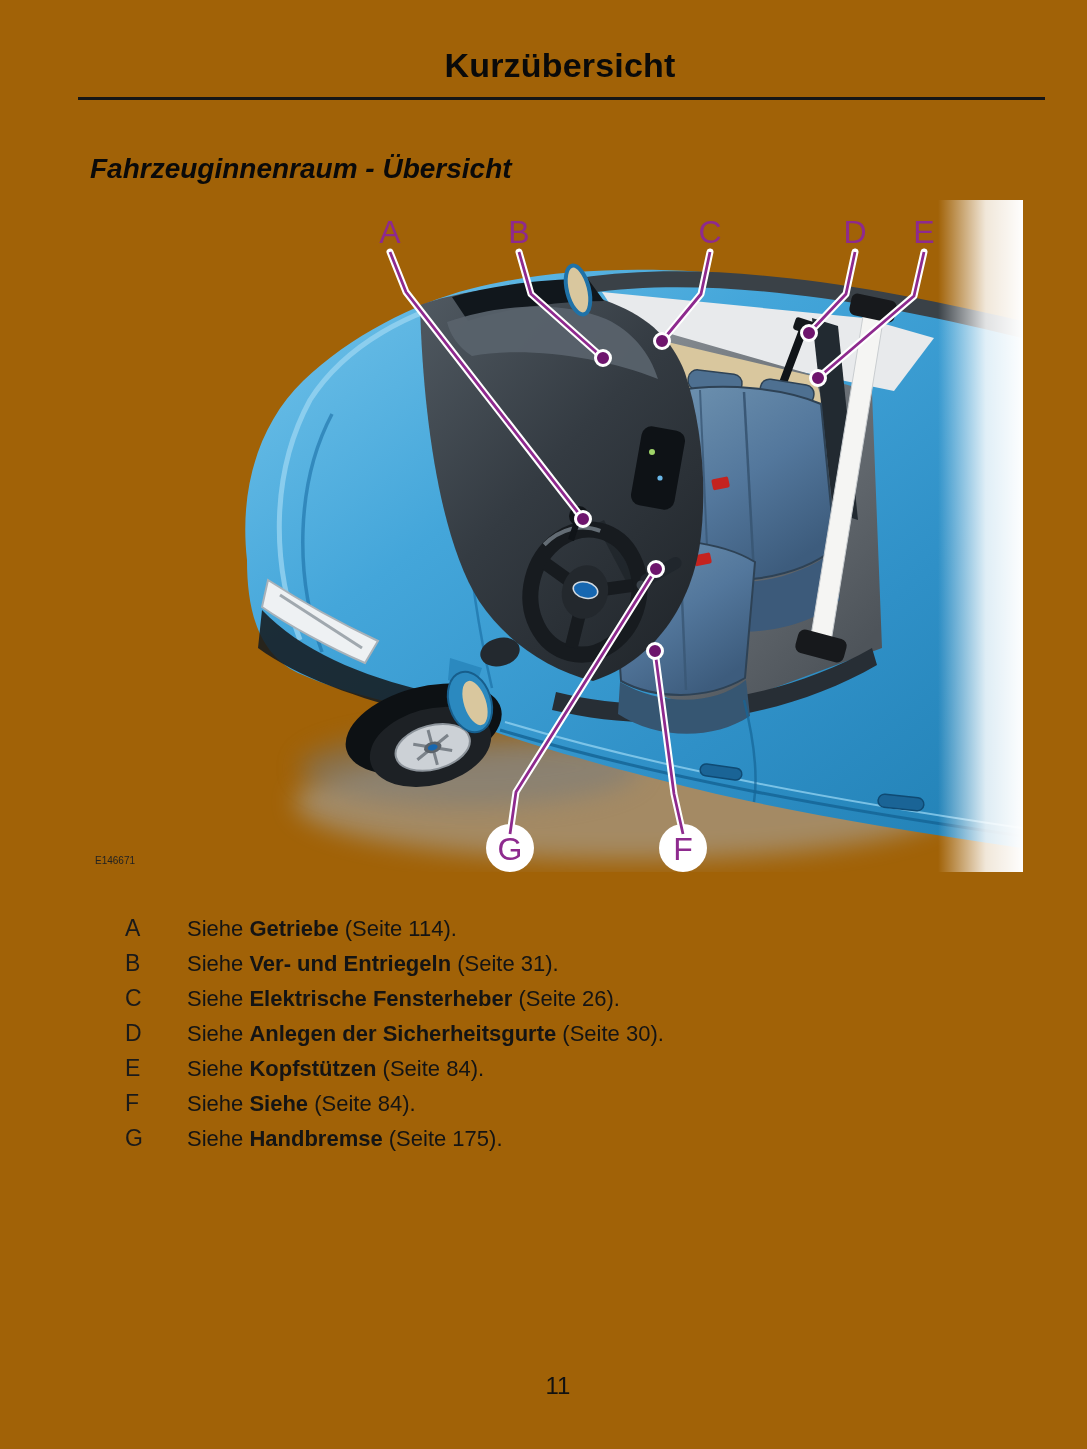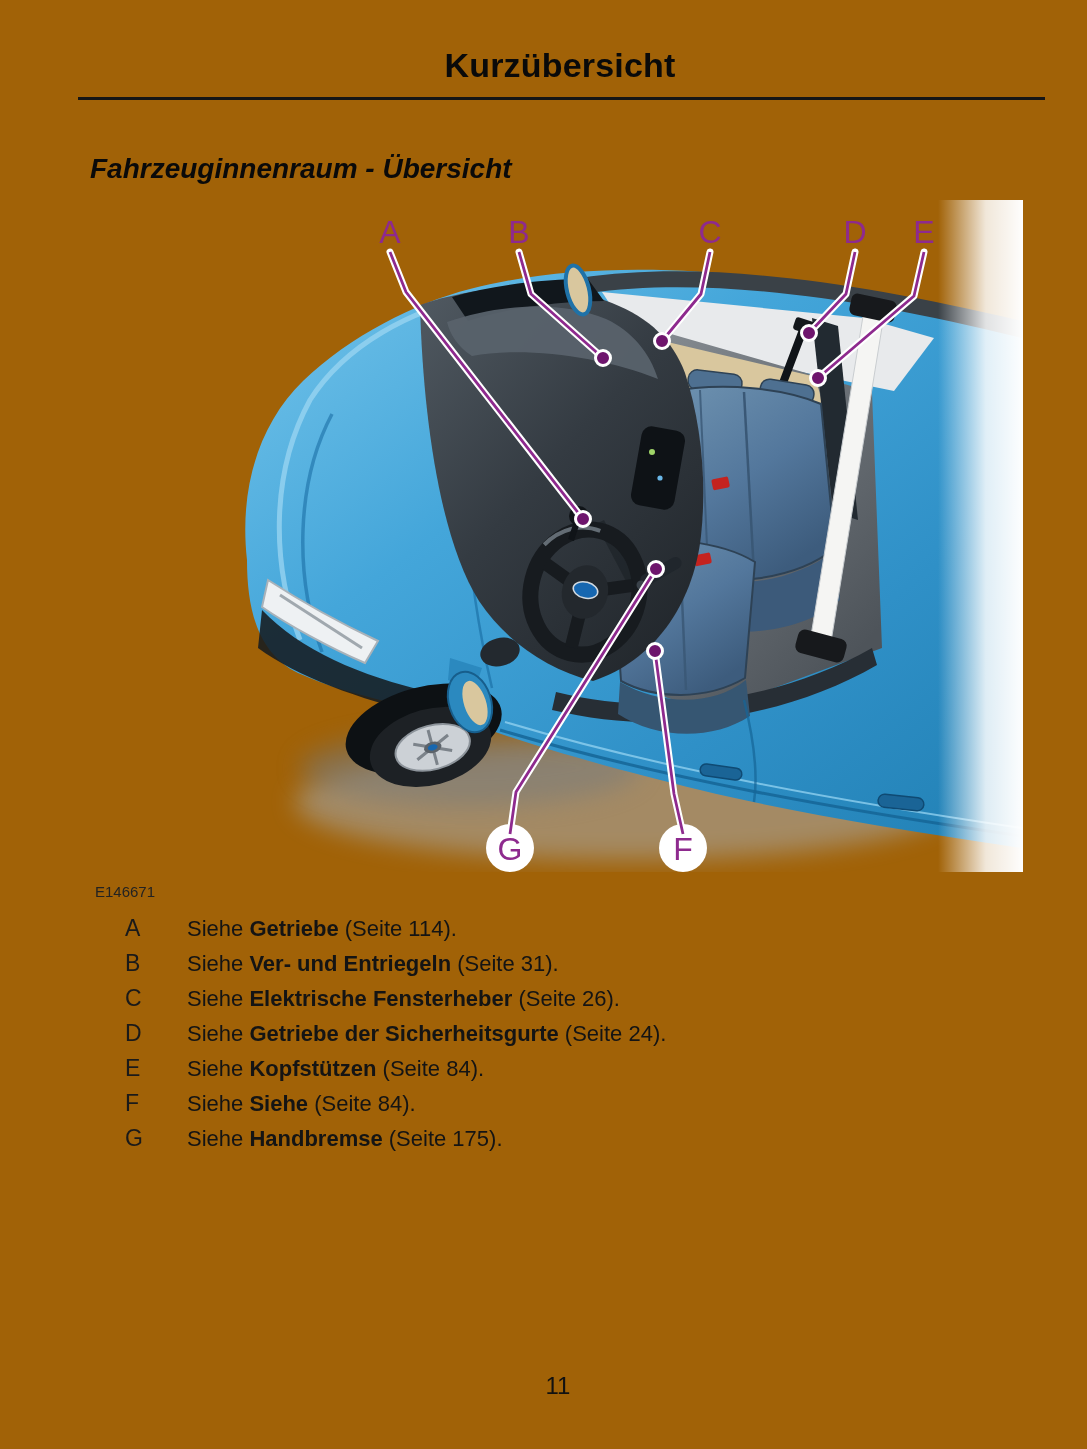--- a/index.html
+++ b/index.html
@@ -11,21 +11,21 @@
     position:absolute; top:46px; left:560px; transform:translateX(-50%);
     margin:0; font-size:34px; font-weight:bold; color:#0a0a0a;
     white-space:nowrap; letter-spacing:0.2px;
   }
   .rule { position:absolute; top:97px; left:78px; width:967px; height:2.5px; background:#161616; }
   .heading {
     position:absolute; top:148px; left:85px; margin:5px;
     font-size:28px; font-weight:bold; color:#0a0a0a; white-space:nowrap;font-style:italic;
   }
   .figure-svg { position:absolute; left:213px; top:200px; }
-  .figure-id { position:absolute; top:855px; left:95px; font-size:15px; color:#222;margin-top:28px; }
+  .figure-id { position:absolute; top:855px; left:95px; font-size:10px; color:#222; }
   .legend { position:absolute; top:906px; left:125px; margin:0; padding:0; list-style:none; }
   .legend li { height:35px; line-height:45px; font-size:22px; color:#141414; white-space:nowrap; }
   .legend .ltr { display:inline-block; width:62px; font-size:23px; color:#1a1a1a; }
   .legend b { font-weight:bold; }
   .pagenum {
     position:absolute; top:1372px; left:558px; transform:translateX(-50%);
     font-size:24px; color:#111;
   }
   .callout-text { font-family:"Liberation Sans", sans-serif; font-size:32px; }
 </style>
@@ -244,21 +244,21 @@
     <li>
       <span class="ltr">A</span><span>Siehe </span><b>Getriebe</b><span> (Seite 114).</span>
     </li>
     <li>
       <span class="ltr">B</span><span>Siehe </span><b>Ver- und Entriegeln</b><span> (Seite 31).</span>
     </li>
     <li>
       <span class="ltr">C</span><span>Siehe </span><b>Elektrische Fensterheber</b><span> (Seite 26).</span>
     </li>
     <li>
-      <span class="ltr">D</span><span>Siehe </span><b>Getriebe der Sicherheitsgurte</b><span> (Seite 24).</span>
+      <span class="ltr">D</span><span>Siehe </span><b>Anlegen der Sicherheitsgurte</b><span> (Seite 30).</span>
     </li>
     <li>
       <span class="ltr">E</span><span>Siehe </span><b>Kopfstützen</b><span> (Seite 84).</span>
     </li>
     <li>
       <span class="ltr">F</span><span>Siehe </span><b>Siehe</b><span> (Seite 84).</span>
     </li>
     <li>
       <span class="ltr">G</span><span>Siehe </span><b>Handbremse</b><span> (Seite 175).</span>
     </li>

